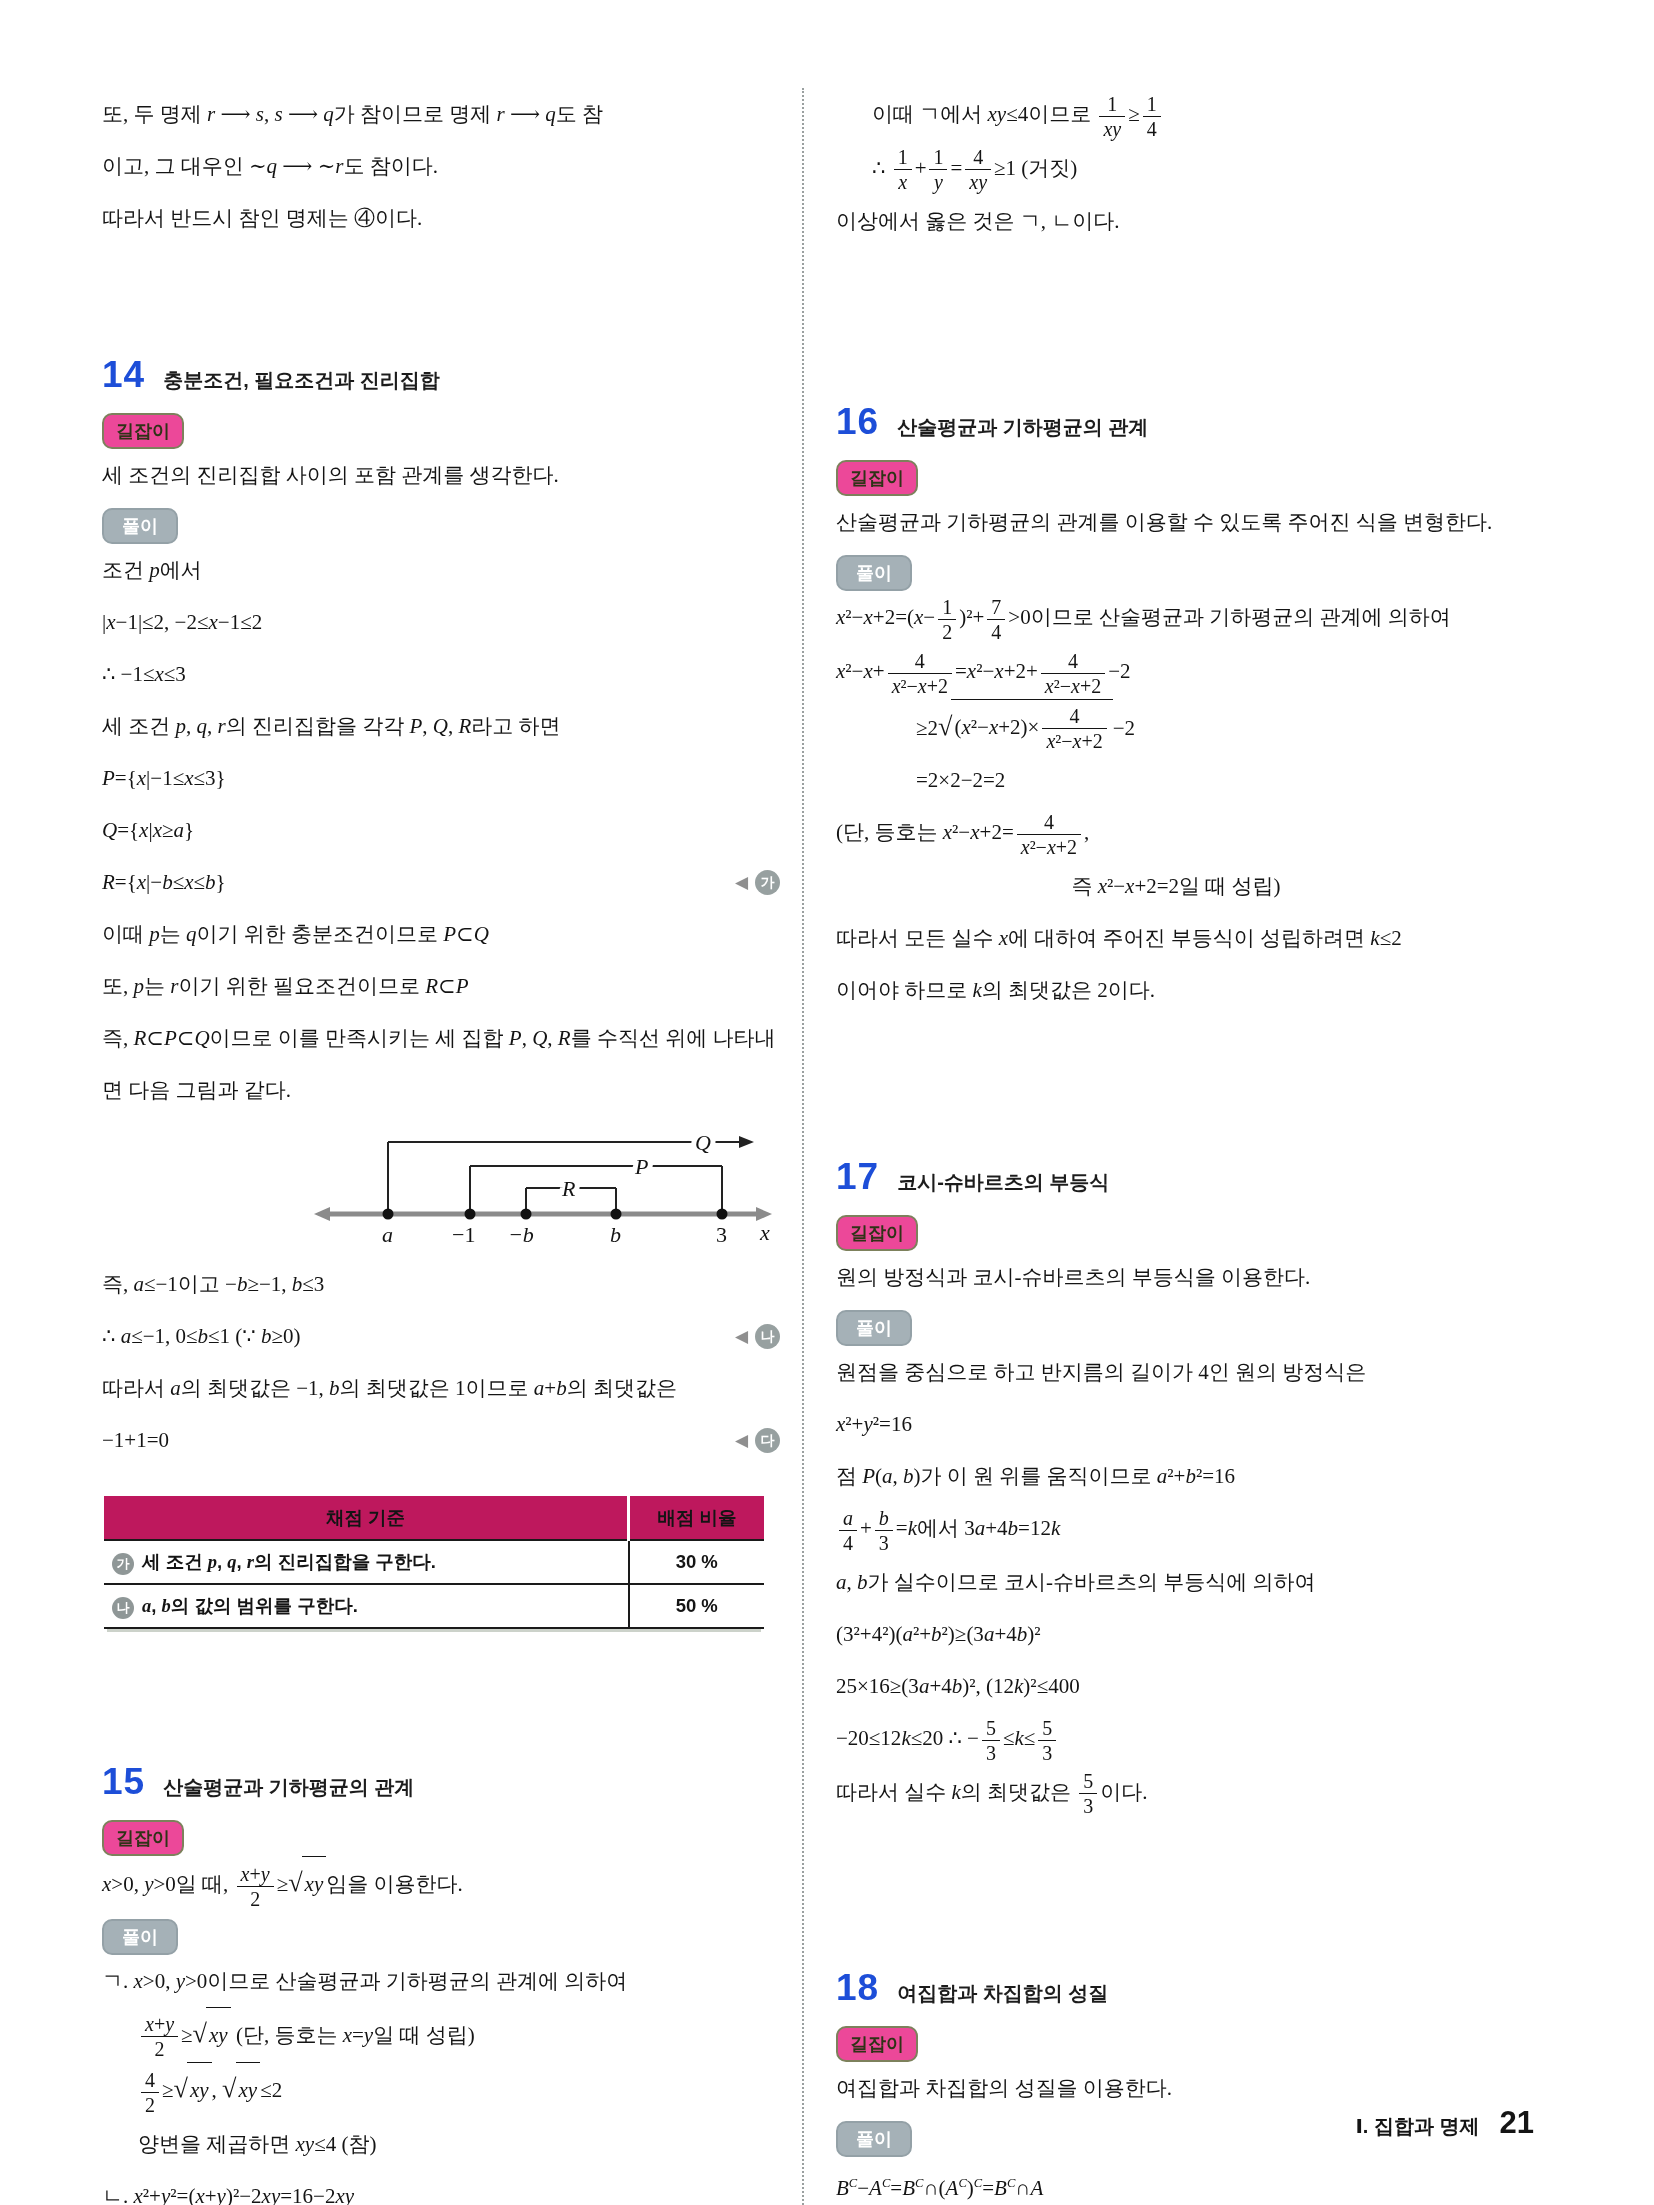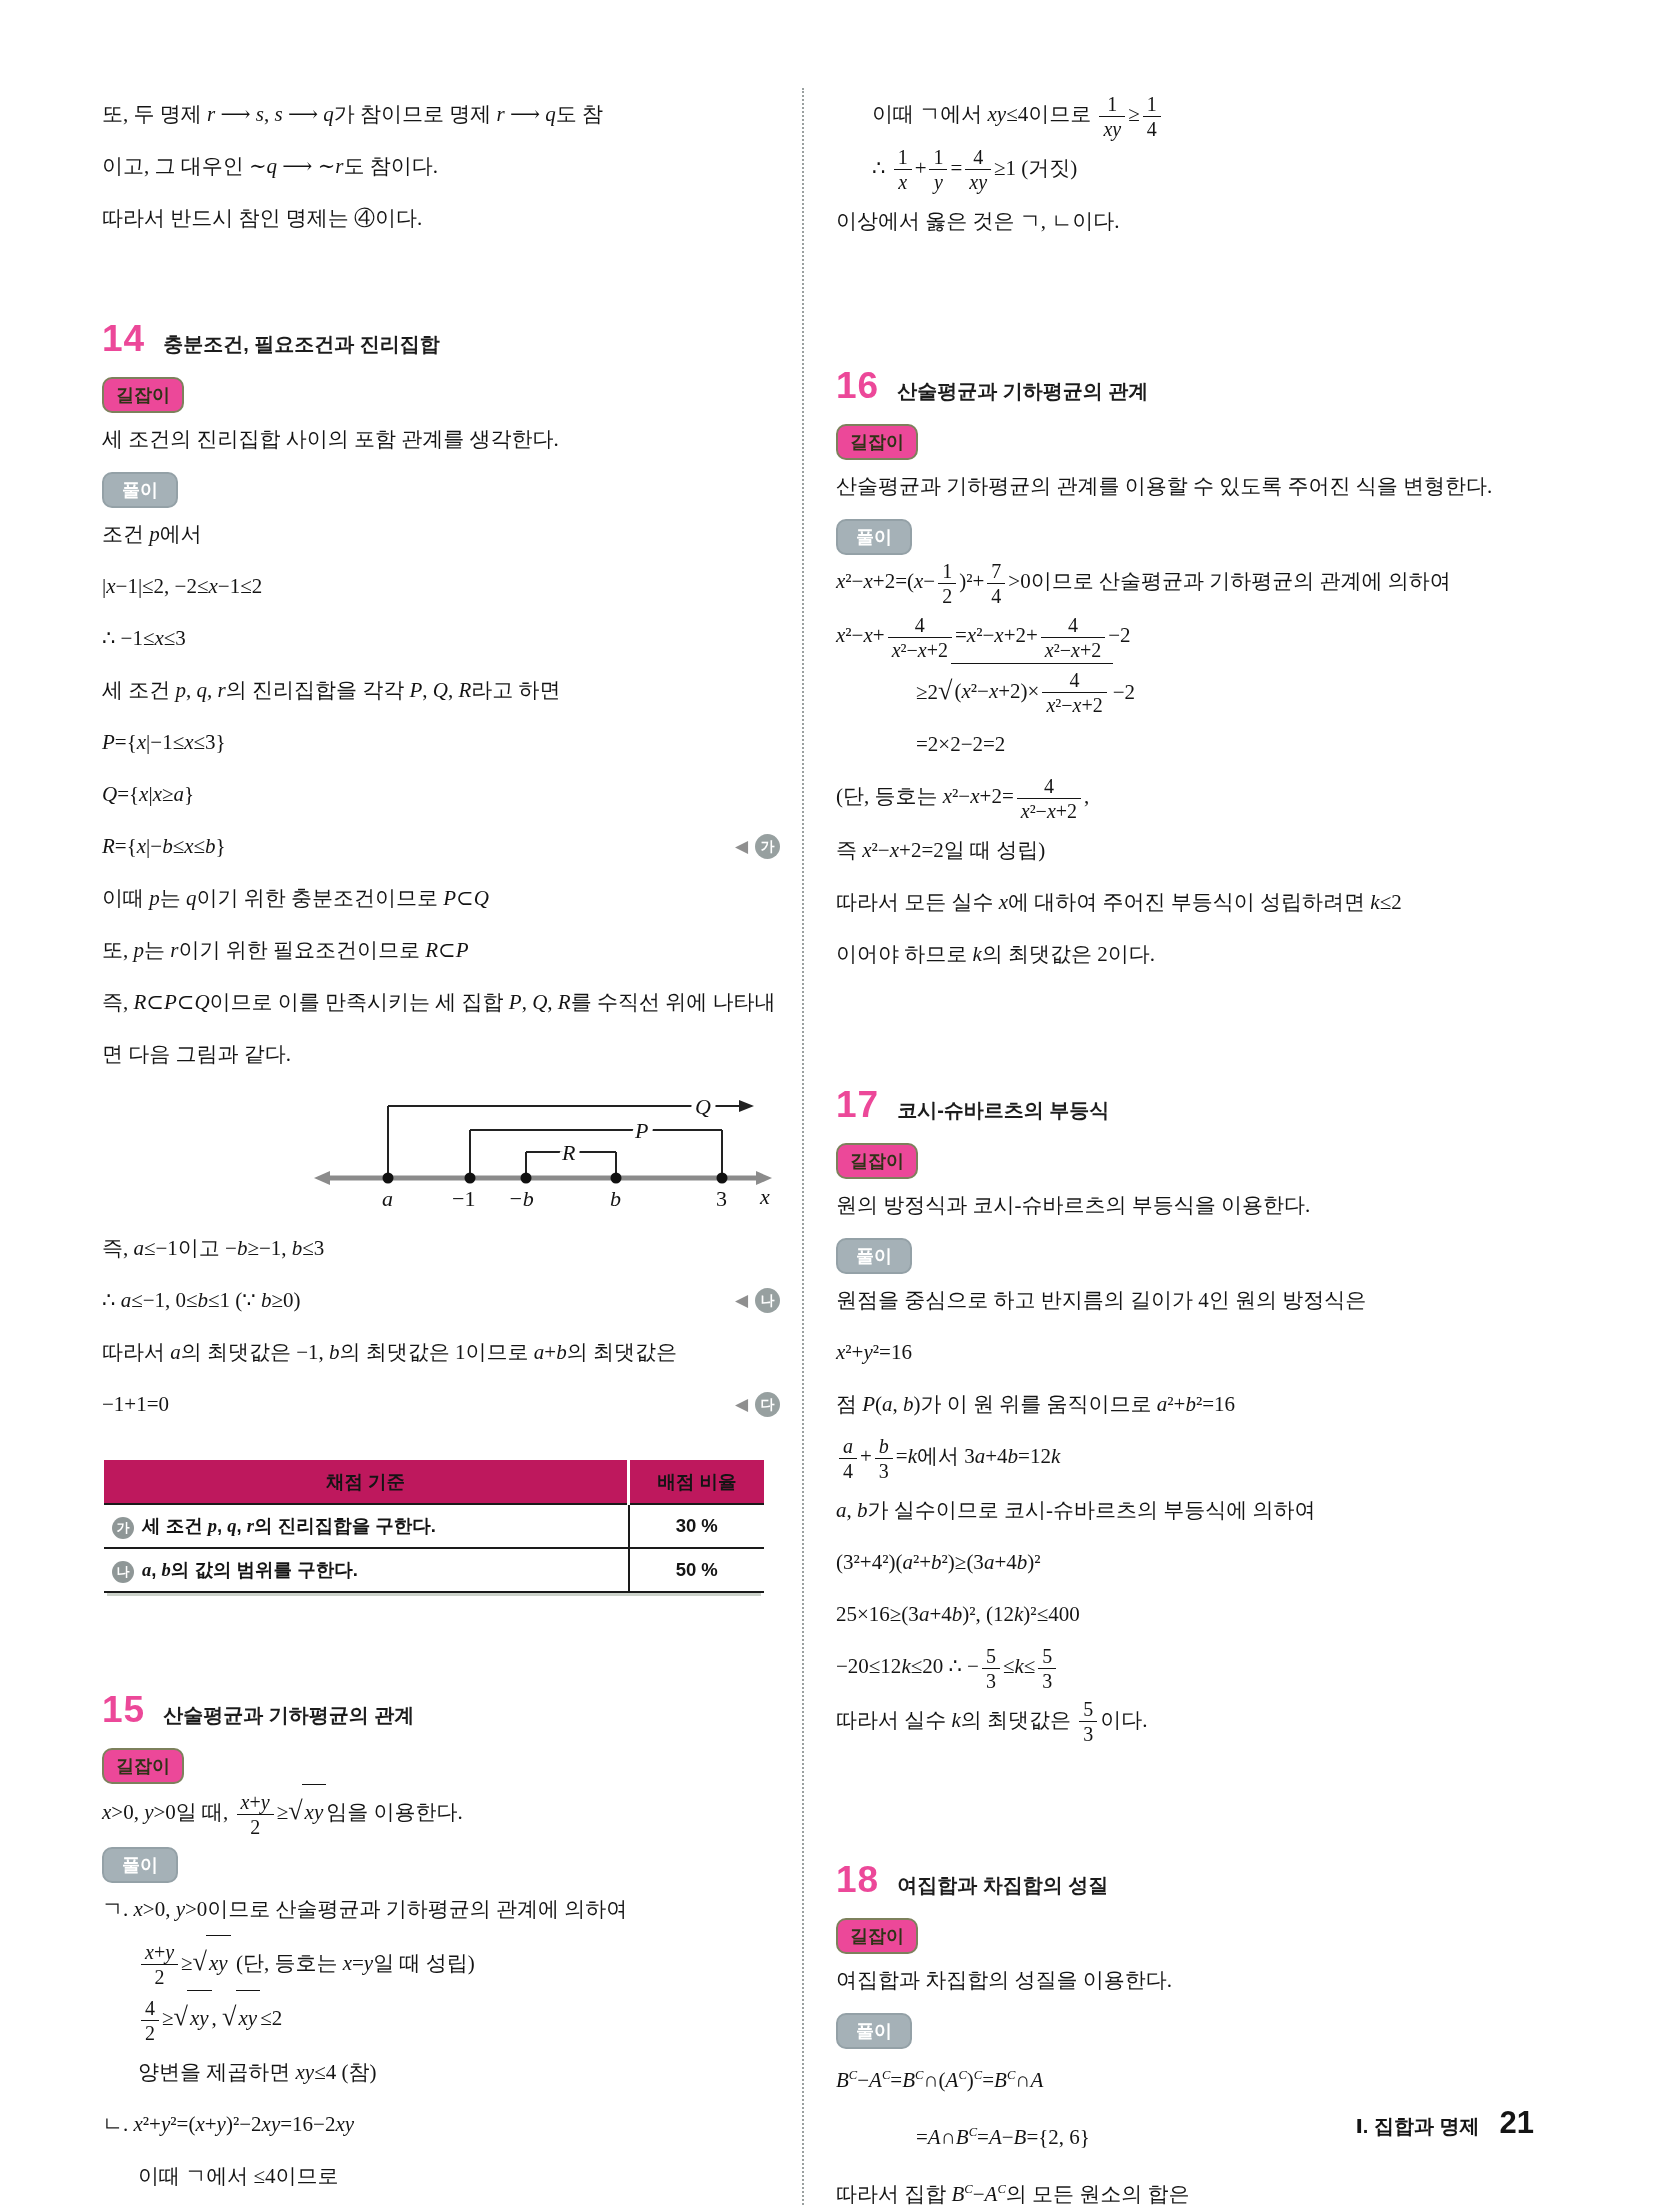--- a/index.html
+++ b/index.html
@@ -6,37 +6,37 @@
   body{width:1654px;height:2205px;background:#ffffff;color:#141414;
        font-family:"Liberation Serif","DejaVu Serif",serif;position:relative;overflow:hidden;}
   .page{display:flex;padding:88px 60px 0 102px;box-sizing:border-box;}
   .colL{width:700px;padding-right:22px;box-sizing:border-box;}
   .colR{width:740px;border-left:2px dotted #9aa0a0;padding-left:32px;box-sizing:border-box;}
 
   .ln{font-size:21px;line-height:52px;position:relative;clear:both;}
   .ln i{font-style:italic;}
   .ind1{padding-left:36px;}
   .ind2{padding-left:80px;}
-  .alR{text-align:left;padding-right:26px;}
+  .alR{text-align:center;padding-right:26px;}
 
   
   .fr{display:inline-block;vertical-align:middle;text-align:center;margin:2px 3px;line-height:1.1;}
   .fr .fn{display:block;border-bottom:1.6px solid #141414;padding:0 4px 1px;font-size:20px;}
   .fr .fd{display:block;padding:1px 4px 0;font-size:20px;}
   
   .sq{white-space:nowrap;display:inline-flex;align-items:center;}
   .sqs{font-size:1.25em;margin-right:-1px;}
   .sqb{border-top:1.6px solid #141414;padding:1px 3px 0;display:inline-block;}
   sup{font-size:60%;vertical-align:super;}
 
   
   .prob{clear:both;}
   .phead{display:flex;align-items:baseline;gap:18px;margin-bottom:10px;}
-  .pnum{color:#ec4899;font-family:"Liberation Sans","DejaVu Sans",sans-serif;
-        font-weight:bold;font-size:37px;letter-spacing:1px;}
+  .pnum{color:#1d4ed8;font-family:"Liberation Sans","DejaVu Sans",sans-serif;
+        font-weight:bold;font-size:37px;letter-spacing:1px;margin-top:36px;}
   .ptitle{font-family:"Liberation Sans","DejaVu Sans",sans-serif;font-weight:bold;
         font-size:20px;color:#1c1c1c;}
 
   
   .brow{clear:both;position:relative;}
   .brow::after{content:"";display:block;clear:both;}
   .tag{float:left;font-family:"Liberation Sans","DejaVu Sans",sans-serif;font-weight:bold;
        font-size:18px;border-radius:10px;padding:4px 12px;margin:7px 14px 0 0;}
   .tagG{background:#ec4899;border:2px solid #7d815c;color:#2f3317;}
   .tagB{background:#a5b1b7;border:2px solid #94a1a7;color:#ffffff;padding:4px 18px;}

